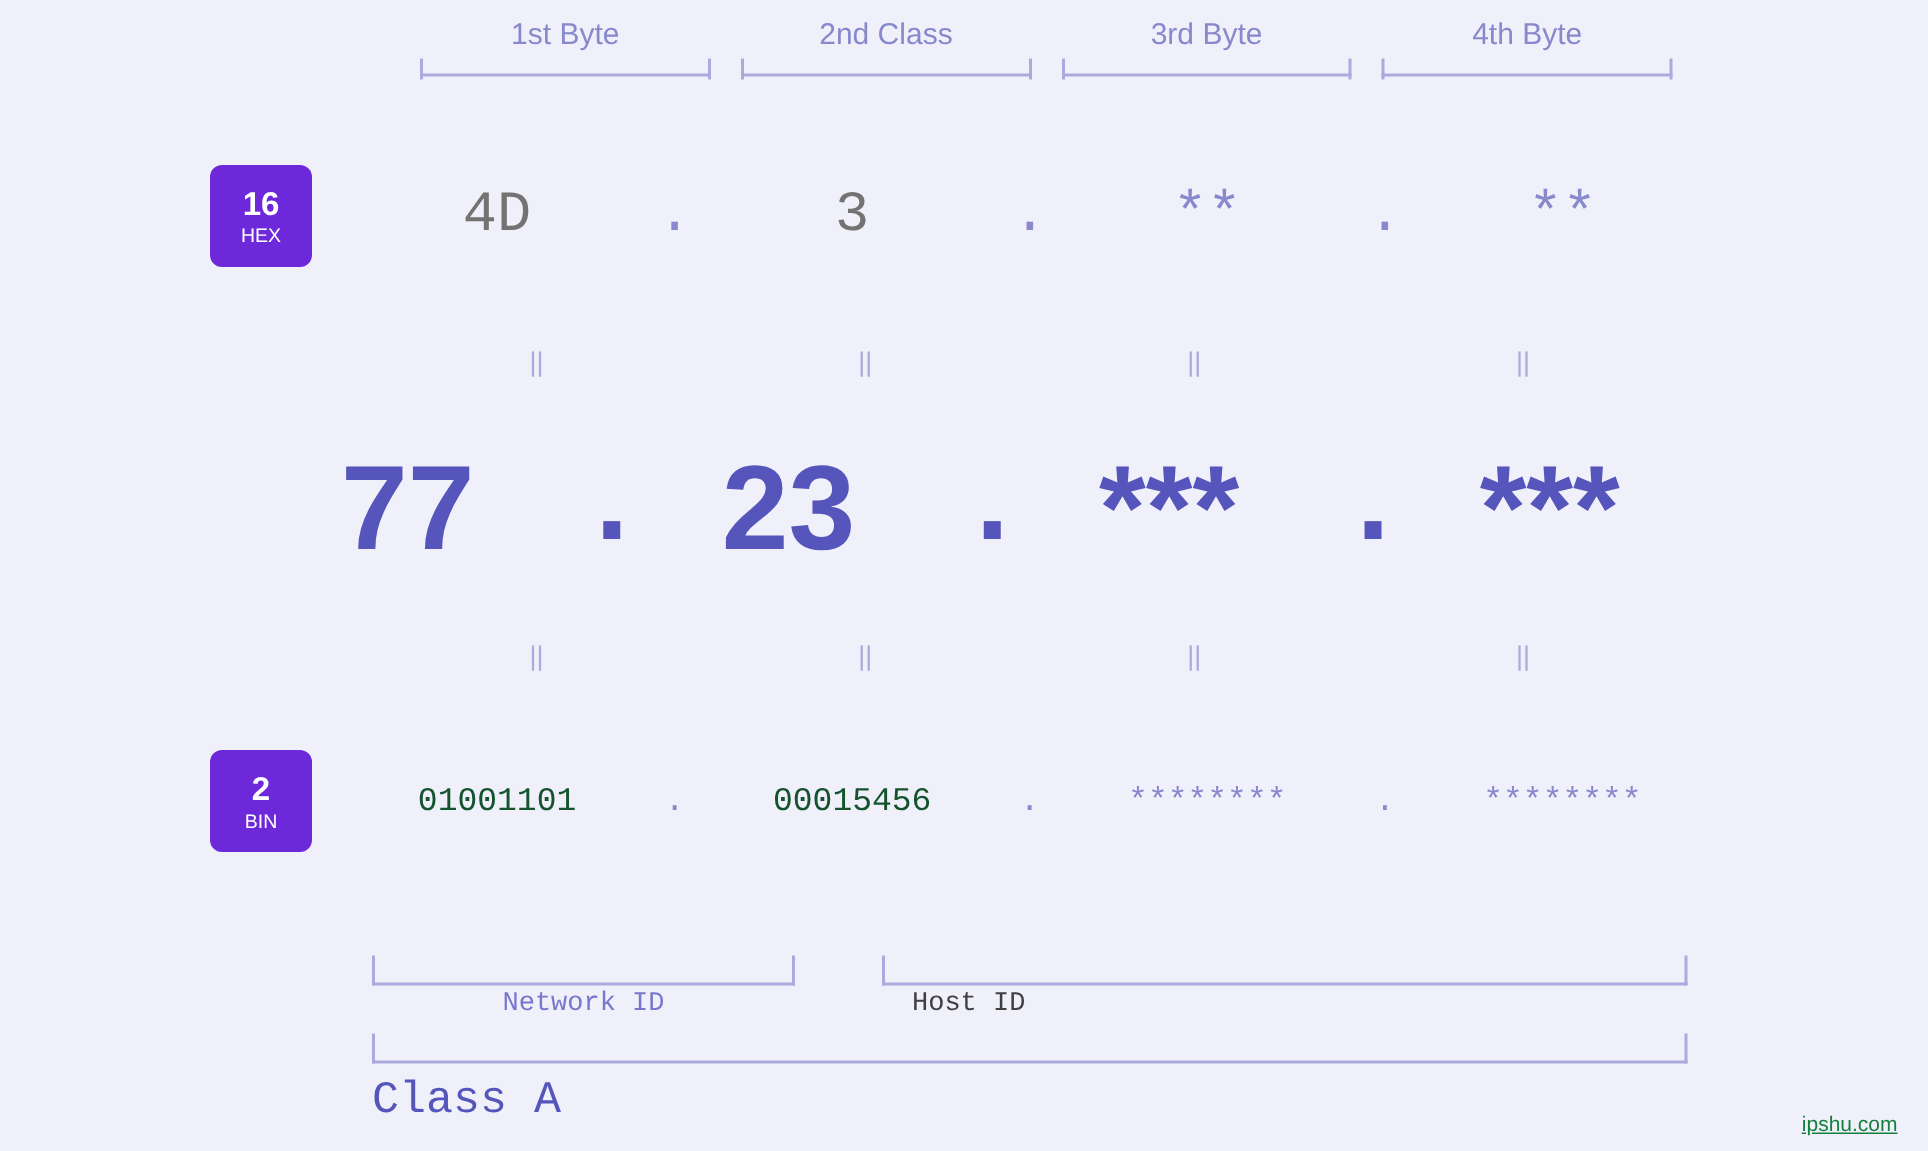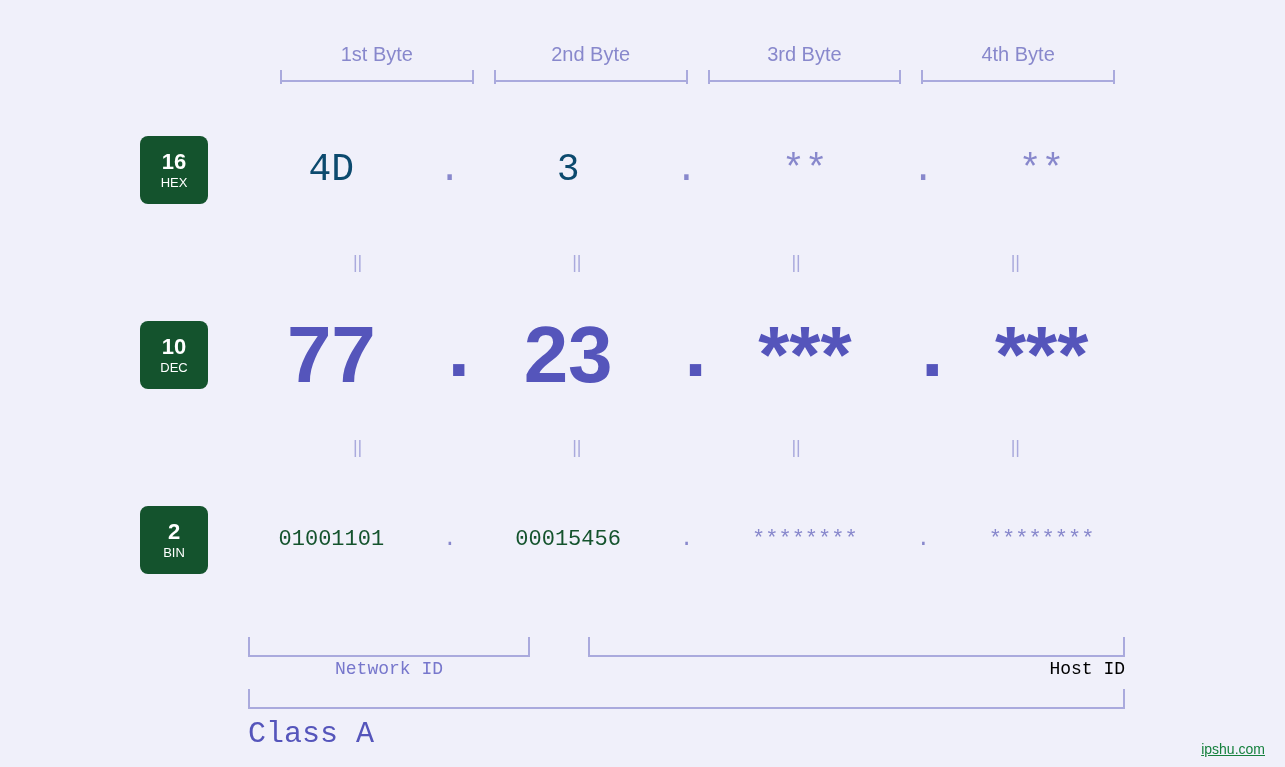--- a/index.html
+++ b/index.html
@@ -20,21 +20,21 @@
       display: flex;
       flex-direction: column;
       padding: 0 140px;
     }
 
     
     .byte-labels {
       display: flex;
       justify-content: space-between;
       padding: 0 20px;
-      margin-top: 43px;
+      margin-top: 12px;
       margin-left: 110px;
       align-items: flex-end;
     }
 
     .byte-label {
       flex: 1;
       text-align: center;
       color: #8888cc;
       font-size: 20px;
       font-family: Arial, sans-serif;
@@ -86,21 +86,21 @@
     .base-row {
       display: flex;
       align-items: center;
       flex: 1;
     }
 
     
     .badge {
       width: 68px;
       height: 68px;
-      background: #14532d;
+      background: #6d28d9;
       border-radius: 8px;
       display: flex;
       flex-direction: column;
       align-items: center;
       justify-content: center;
       flex-shrink: 0;
     }
 
     .badge-num {
       color: white;
@@ -131,21 +131,21 @@
     }
 
     .dot-sep {
       width: 30px;
       text-align: center;
       color: #6666cc;
     }
 
     
     .hex-text {
-      color: #0c4a6e;
+      color: #737373;
       font-size: 38px;
       font-family: 'Courier New', Courier, monospace;
     }
 
     .hex-dot {
       color: #8888cc;
       font-size: 38px;
     }
 
     
@@ -211,21 +211,21 @@
       font-weight: bold;
     }
   </style>
 </head>
 <body>
 
 <div class="container">
 
   <div class="byte-labels">
     <div class="byte-label">1st Byte</div>
-    <div class="byte-label">2nd Byte</div>
+    <div class="byte-label">2nd Class</div>
     <div class="byte-label">3rd Byte</div>
     <div class="byte-label">4th Byte</div>
   </div>
 
   <div class="bracket-row">
     <div class="bracket">
         <span class="bracket-end"></span>
       </div>
     <div class="bracket">
         <span class="bracket-end"></span>
@@ -263,24 +263,20 @@
   </div>
 
   <div class="equals-row">
     <div class="equals-sep">||</div>
     <div class="equals-sep">||</div>
     <div class="equals-sep">||</div>
     <div class="equals-sep">||</div>
   </div>
 
   <div class="base-row">
-    <div class="badge">
-      <span class="badge-num">10</span>
-      <span class="badge-label">DEC</span>
-    </div>
     <div class="values">
       <div class="byte-val">
         <span class="dec-text">77</span>
       </div>
       <div class="dot-sep dec-dot">.</div>
       <div class="byte-val">
         <span class="dec-text">23</span>
       </div>
       <div class="dot-sep dec-dot">.</div>
       <div class="byte-val">
@@ -327,21 +323,21 @@
   <div style="margin-left:88px; margin-top:8px; position:relative; height:28px;">
 
     <div style="position:absolute; left:20px; width:282px; height:20px; border-left:2px solid #aaaadd; border-bottom:2px solid #aaaadd; border-right:2px solid #aaaadd; bottom:0;"></div>
 
     <div style="position:absolute; left:360px; right:20px; height:20px; border-left:2px solid #aaaadd; border-bottom:2px solid #aaaadd; border-right:2px solid #aaaadd; bottom:0;"></div>
   </div>
 
   <div style="display:flex; margin-left:88px; padding:2px 20px 0;">
     <div style="width:282px; text-align:center; color:#7777cc; font-size:18px; font-family:'Courier New',monospace;">Network ID</div>
     <div style="width:78px;"></div>
-    <div style="flex:1; text-align:right; color:#000000; font-size:18px; font-family:'Courier New',monospace;">Host ID</div>
+    <div style="flex:1; text-align:left; color:#404040; font-size:18px; font-family:'Courier New',monospace;">Host ID</div>
   </div>
 
   <div style="margin-left:88px; padding:10px 20px 0;">
     <div style="border-left:2px solid #aaaadd; border-bottom:2px solid #aaaadd; border-right:2px solid #aaaadd; height:20px;"></div>
     <div style="text-align:left; color:#5555bb; font-size:30px; font-family:'Courier New',monospace; padding:8px 0 16px;">Class A</div>
   </div>
 
 </div>
 
 <div class="watermark">ipshu.com</div>

